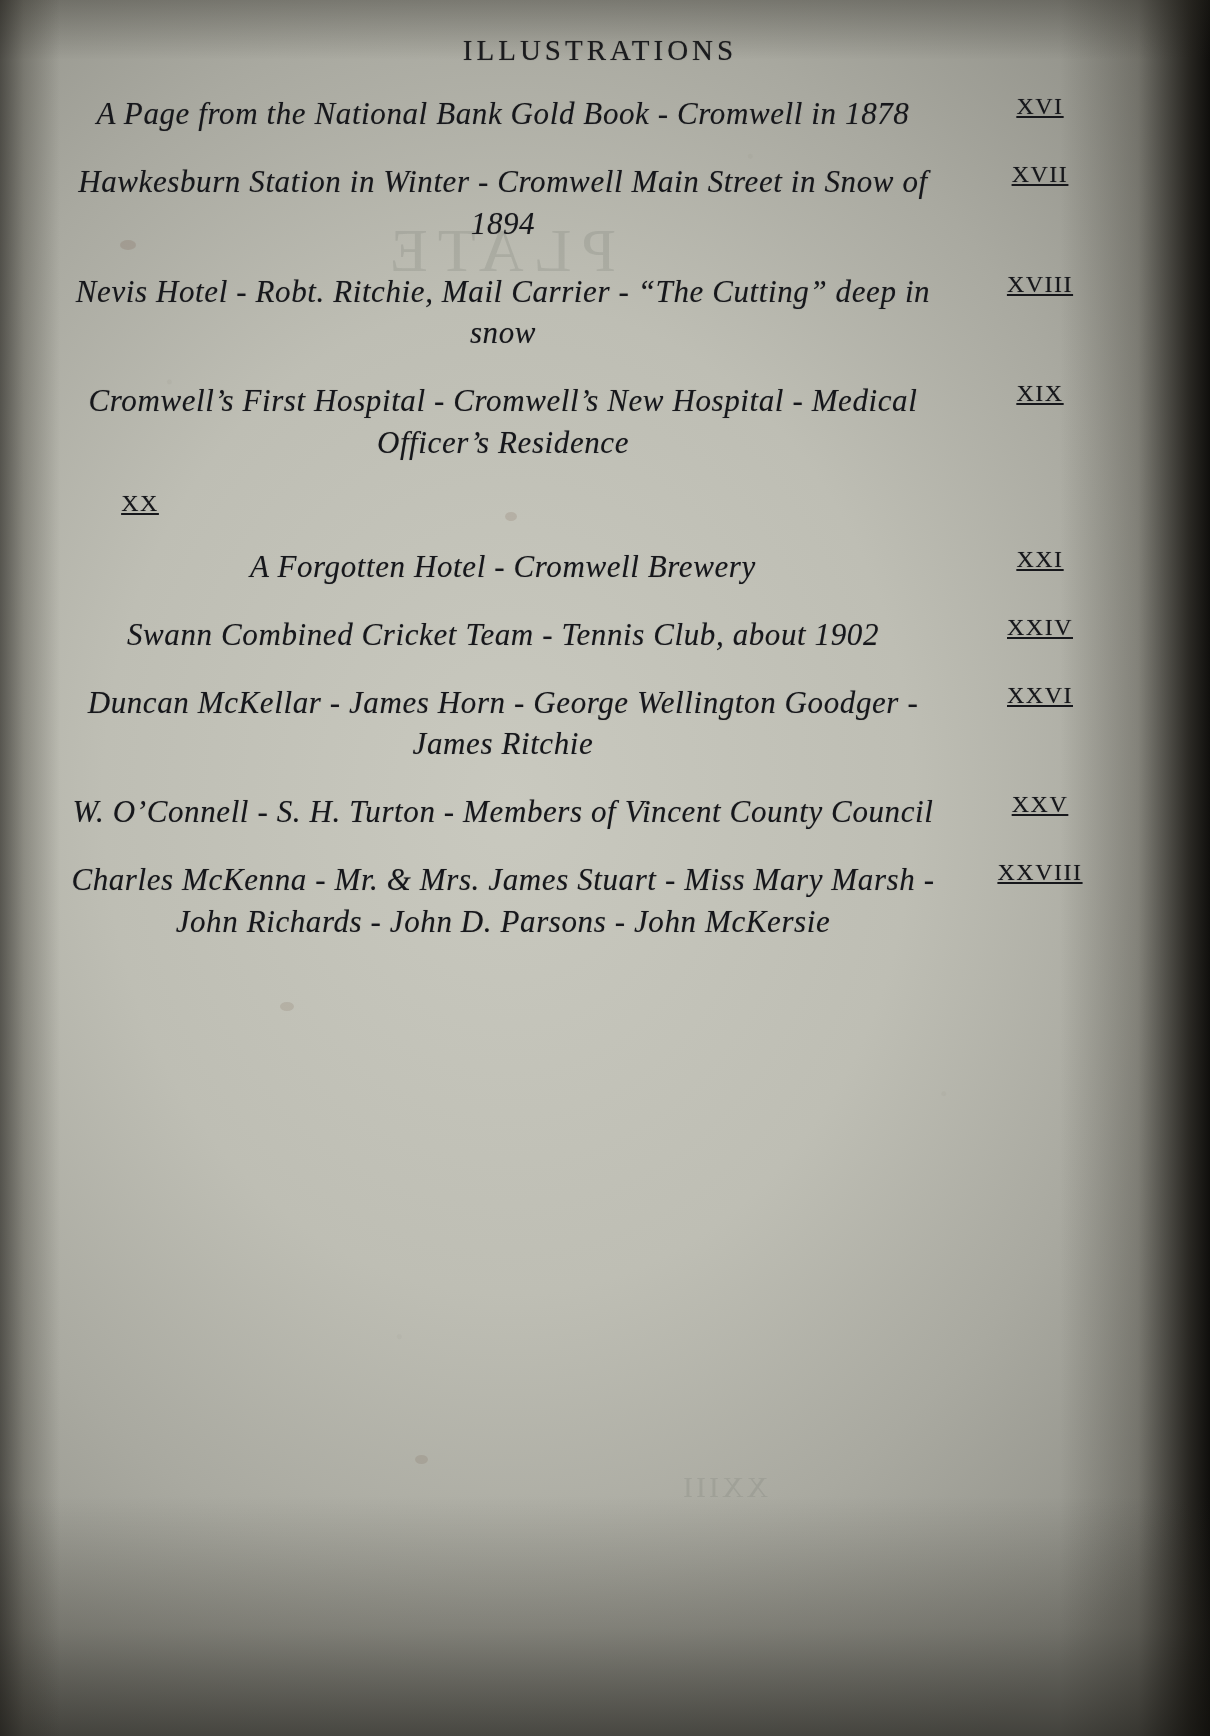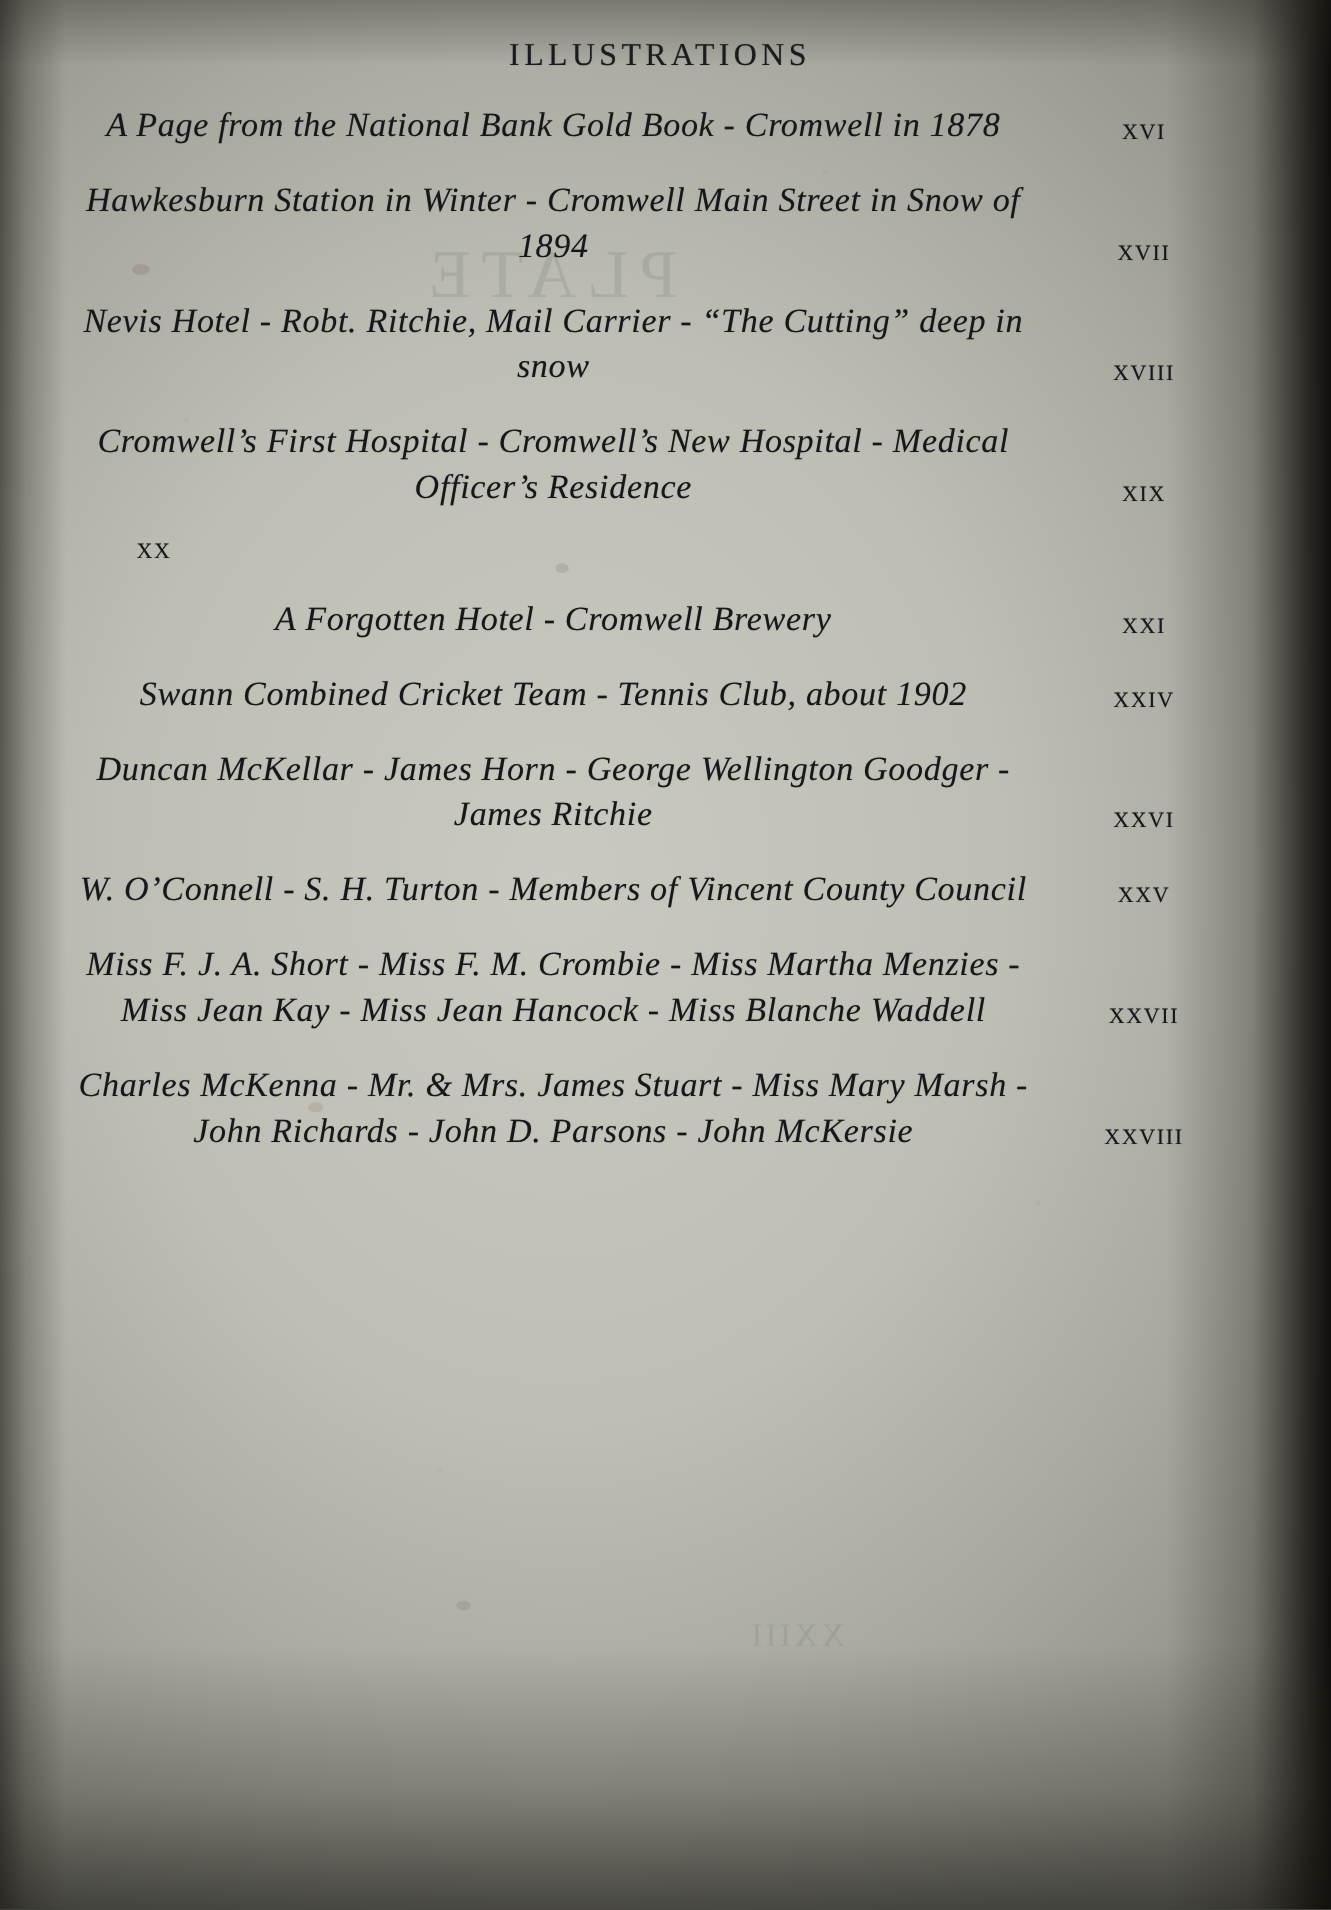--- a/index.html
+++ b/index.html
@@ -73,43 +73,44 @@
     letter-spacing: 4px;
     font-variant: small-caps;
     font-weight: 400;
     color: #1a1b1e;
     margin: 0 0 26px 20px;
     text-shadow: 0 0 1px rgba(30,30,30,0.5);
   }
 
   .entry {
     display: flex;
-    align-items: flex-end;
+    align-items: flex-start;
     margin-bottom: 26px;
   }
   .entry-title {
     flex: 1 1 auto;
     font-style: italic;
     font-size: 31px;
     line-height: 1.35;
     letter-spacing: 0.6px;
     text-align: center;
     color: #16171b;
     padding-right: 14px;
     text-shadow: 0 0 1px rgba(25,25,28,0.35);
   }
   .entry-plate {
     flex: 0 0 160px;
     text-align: center;
-    font-size: 20px;
+    font-size: 24px;
     letter-spacing: 1.5px;
     font-variant: small-caps;
     color: #16171b;
     padding-bottom: 3px;
     text-shadow: 0 0 1px rgba(25,25,28,0.4);
+    text-decoration: underline;
   }
   
   .bleed {
     position: absolute;
     left: 380px;
     top: 215px;
     font-size: 62px;
     letter-spacing: 10px;
     color: rgba(90,92,88,0.16);
     font-family: "Liberation Serif", serif;
@@ -190,24 +191,20 @@
     <div class="entry">
       <div class="entry-title">Duncan McKellar  -  James Horn  -  George Wellington Goodger  -  James Ritchie</div>
       <div class="entry-plate">XXVI</div>
     </div>
 
     <div class="entry">
       <div class="entry-title">W. O’Connell  -  S. H. Turton  -  Members of Vincent County Council</div>
       <div class="entry-plate">XXV</div>
     </div>
 
-    <div class="entry">
-      <div class="entry-title">Miss F. J. A. Short  -  Miss F. M. Crombie  -  Miss Martha Menzies  -  Miss Jean Kay  -  Miss Jean Hancock - Miss Blanche Waddell</div>
-      <div class="entry-plate">XXVII</div>
-    </div>
 
     <div class="entry">
       <div class="entry-title">Charles McKenna  -  Mr. &amp; Mrs. James Stuart  -  Miss Mary Marsh  -  John Richards  -  John D. Parsons  -  John McKersie</div>
       <div class="entry-plate">XXVIII</div>
     </div>
 
   </div>
 
   <div class="vignette-top"></div>
   <div class="vignette-bottom"></div>

